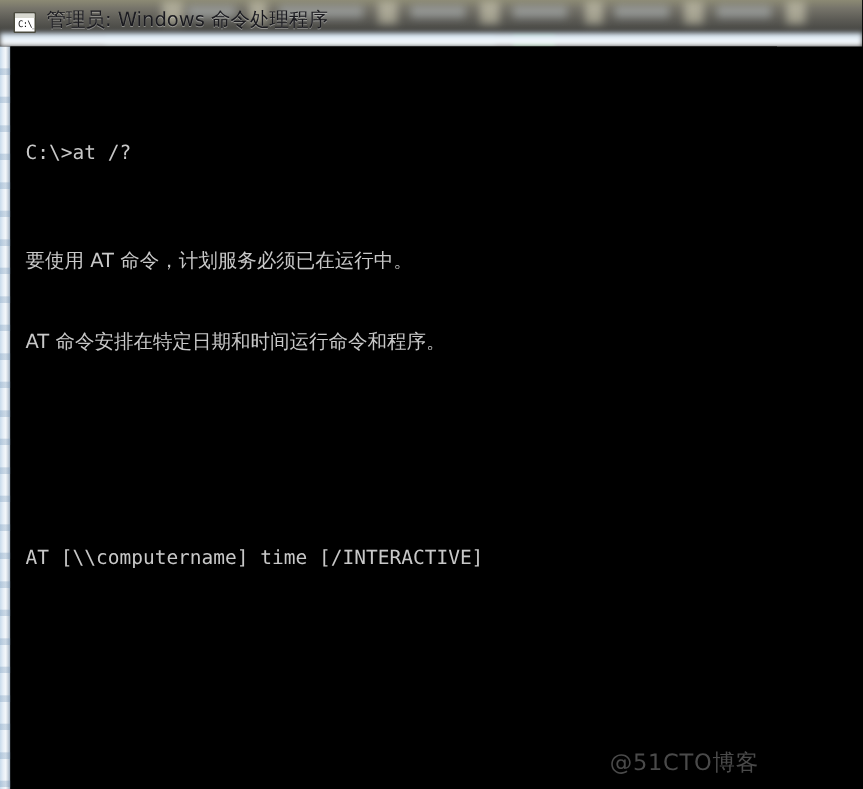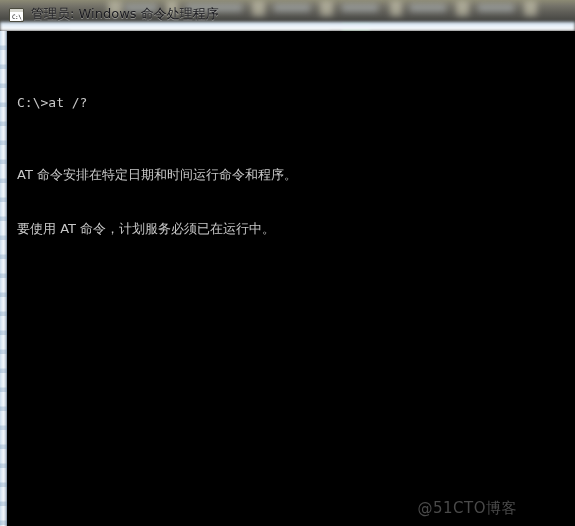--- a/index.html
+++ b/index.html
@@ -154,21 +154,21 @@
   }
 
   .line { height: 18px; white-space: pre; }
   .line.blank { height: 18px; }
 
   .cn { font-family: "DejaVu Sans", sans-serif; }
 
   
   .watermark {
     position: absolute;
-    right: 1px;
+    right: 12px;
     bottom: 9px;
     font-family: "DejaVu Sans", sans-serif;
     font-size: 15px;
     line-height: 18px;
     color: #4a4a4a;
     white-space: nowrap;
     letter-spacing: .5px;
   }
 </style>
 </head>
@@ -202,25 +202,26 @@
     <div class="title-text">管理员: Windows 命令处理程序</div>
   </div>
 
   <div class="left-edge"></div>
 
   <div class="console">
     <div class="term">
 
       <div class="line">C:\&gt;at /?</div>
 
+      <div class="line cn">要使用 AT 命令，计划服务必须已在运行中。</div>
       <div class="line cn">AT 命令安排在特定日期和时间运行命令和程序。</div>
-      <div class="line cn">要使用 AT 命令，计划服务必须已在运行中。</div>
 
       <div class="line blank"> </div>
 
+      <div class="line">AT [\\computername] time [/INTERACTIVE]</div>
 
       
       
 
       
       
       
 
       
 

